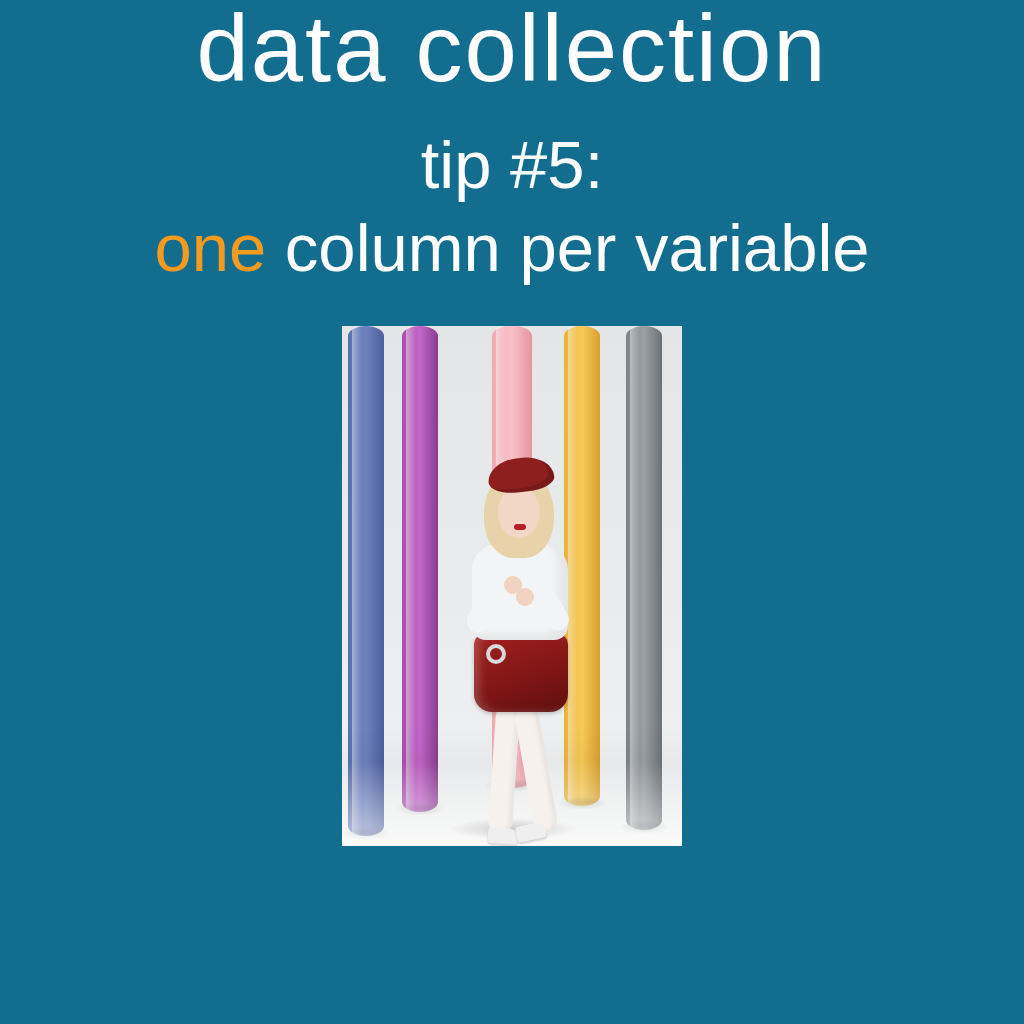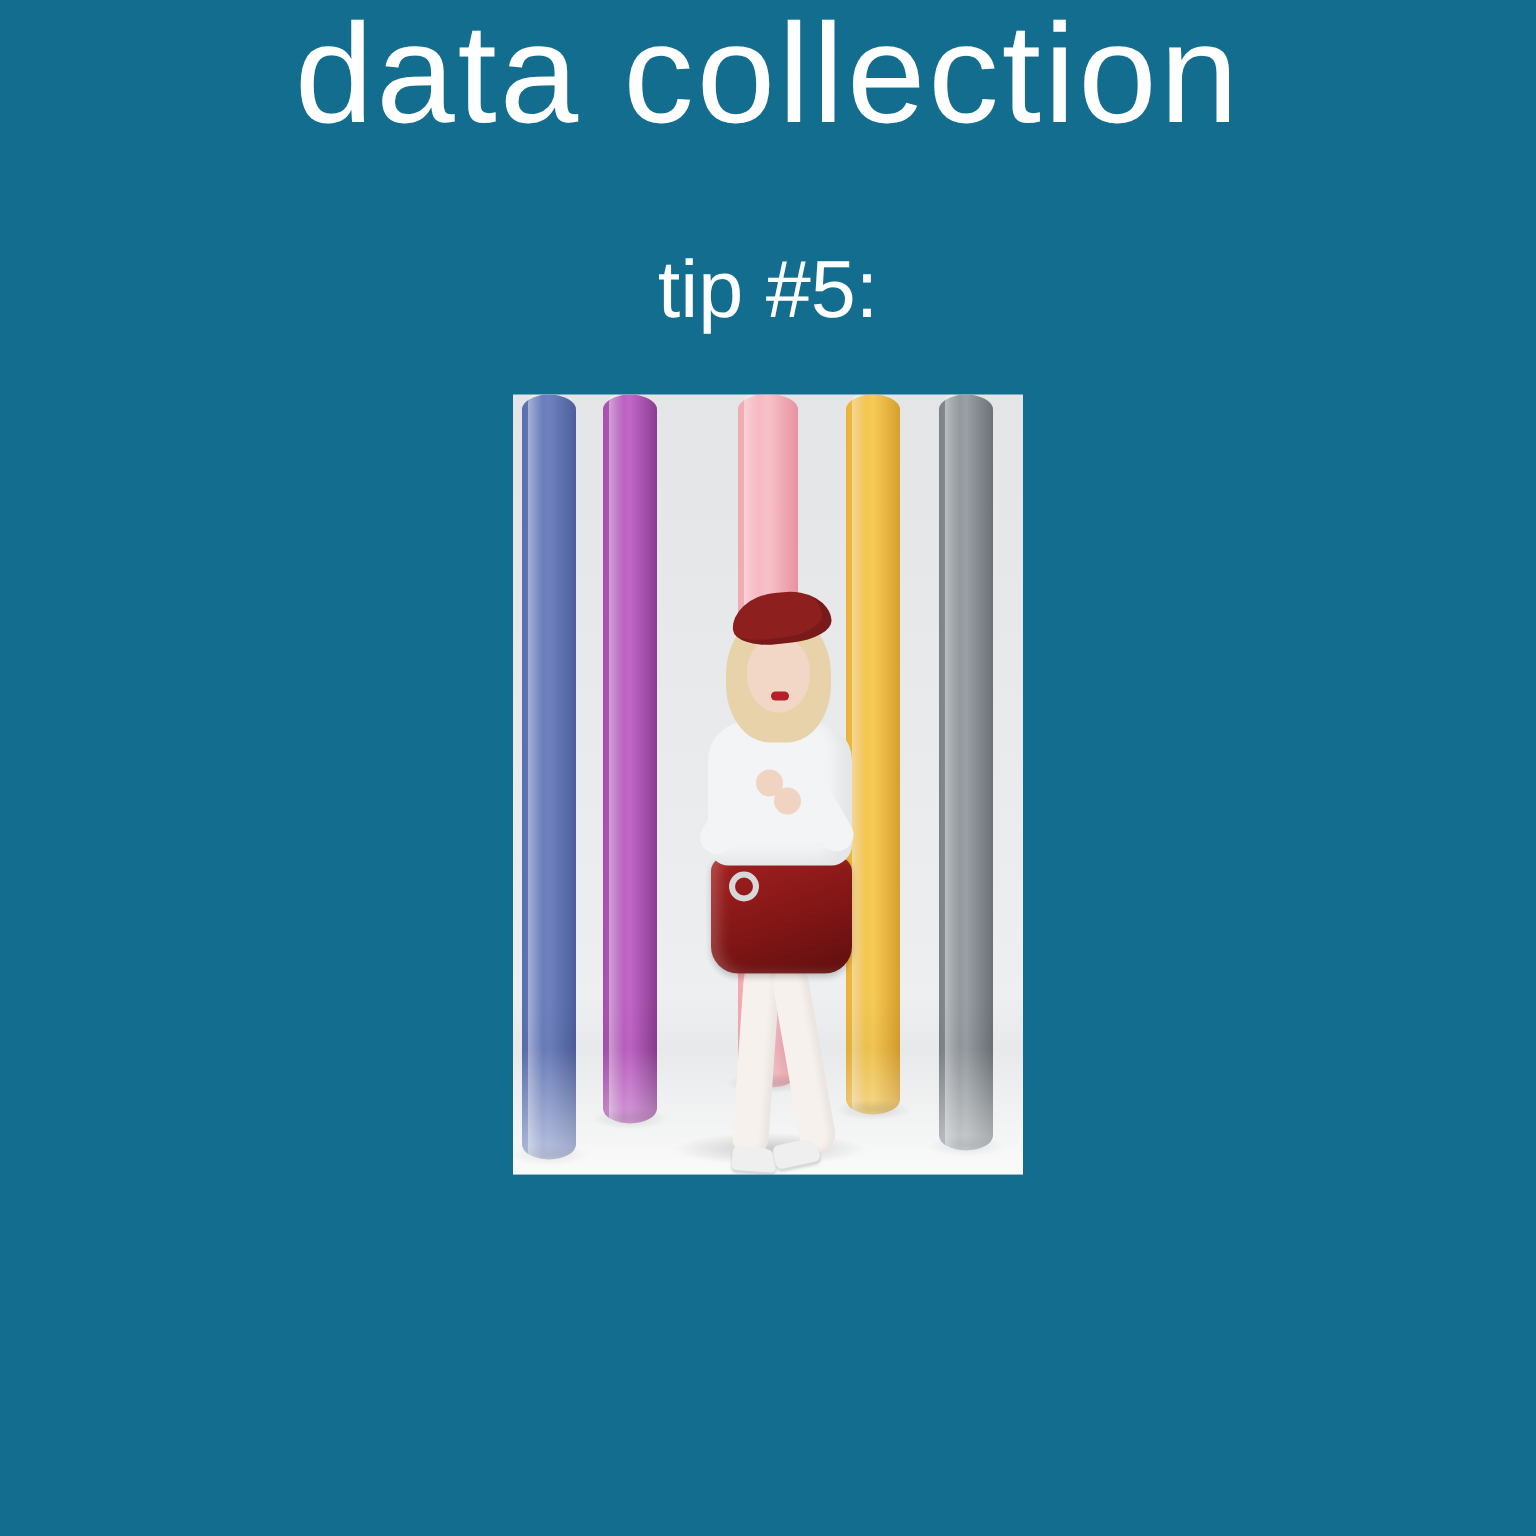--- a/index.html
+++ b/index.html
@@ -15,22 +15,22 @@
     color: #ffffff;
     text-align: center;
   }
   .title {
     font-size: 94px;
     font-weight: 300;
     letter-spacing: 2px;
     line-height: 1.05;
   }
   .subtitle {
-    margin-top: 61px;
-    font-size: 54px;
+    margin-top: 24px;
+    font-size: 67px;
     font-weight: 300;
     line-height: 1.25;
   }
   .subtitle .accent {
     color: #f39a1f;
   }
   .illus-wrap {
     margin: 36px auto 0 auto;
     width: 340px;
     height: 520px;
@@ -187,20 +187,23 @@
   .shoe-left  { top: 370px; left: 50px; transform: rotate(4deg); }
   .shoe-right { top: 366px; left: 78px; transform: rotate(-12deg); }
 </style>
 </head>
 <body>
 
 <div class="title">data collection</div>
 
 <div class="subtitle">
   <div>tip #5:</div>
+  <div>
+    <span class="accent">one</span><span> column per variable</span>
+  </div>
 </div>
 
 <div class="illus-wrap">
   <div class="pole blue"></div>
   <div class="pole purple"></div>
   <div class="pole pink"></div>
   <div class="pole yellow"></div>
   <div class="pole gray"></div>
   <div class="floor"></div>
 

